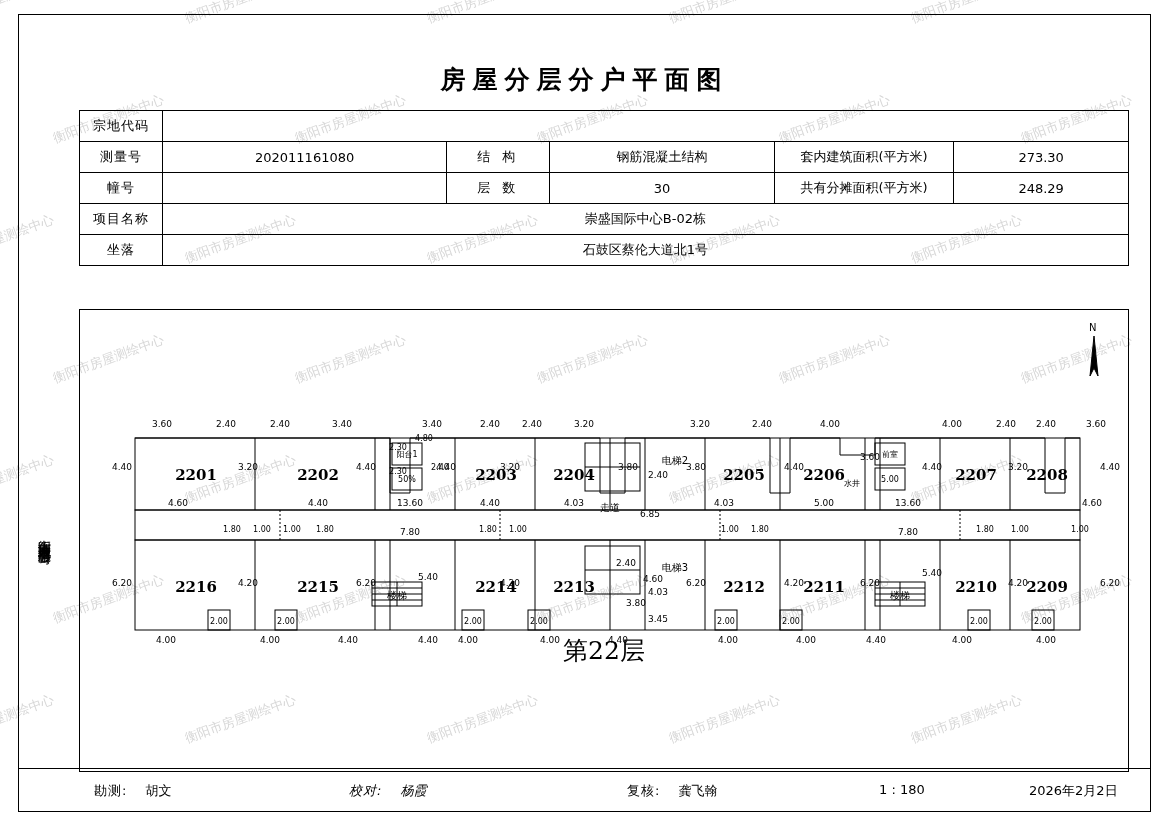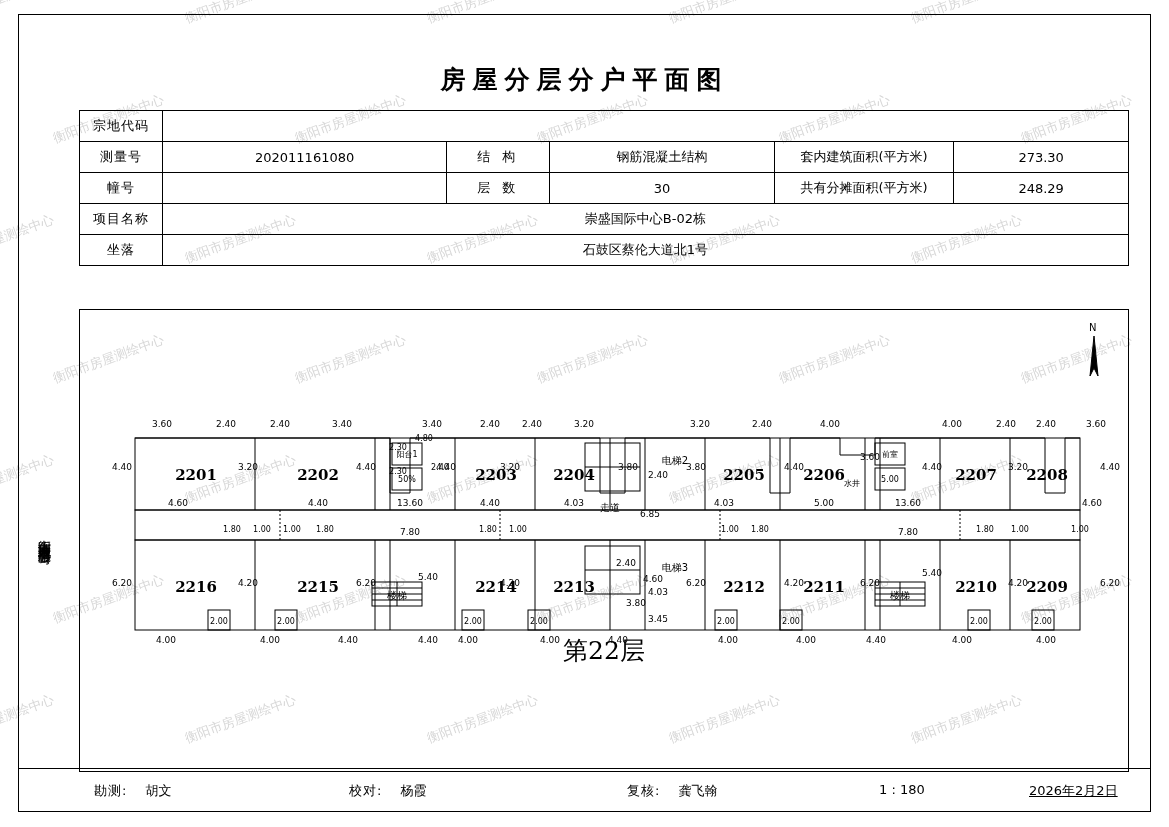--- a/index.html
+++ b/index.html
@@ -428,25 +428,25 @@
 
     <div class="floor-label">第22层</div>
   </div>
 
   <div class="footer-line"></div>
 
   <div class="footer">
     <div class="cell" style="left:55px;">
       <span class="k">勘测:</span><span class="v">胡文</span>
     </div>
-    <div class="cell" style="left:310px;">
+    <div class="cell" style="left:310px;font-style:italic;">
       <span class="k">校对:</span><span class="v">杨霞</span>
     </div>
     <div class="cell" style="left:588px;">
       <span class="k">复核:</span><span class="v">龚飞翰</span>
     </div>
     <div class="cell" style="left:840px;">1 : 180</div>
-    <div class="cell" style="left:990px;text-decoration:underline;">2026年2月2日</div>
+    <div class="cell" style="left:990px;">2026年2月2日</div>
   </div>
 
 </div>
 
 <div class="vert-company">衡阳市大雁地理信息有限公司</div>
 
 </body></html>

